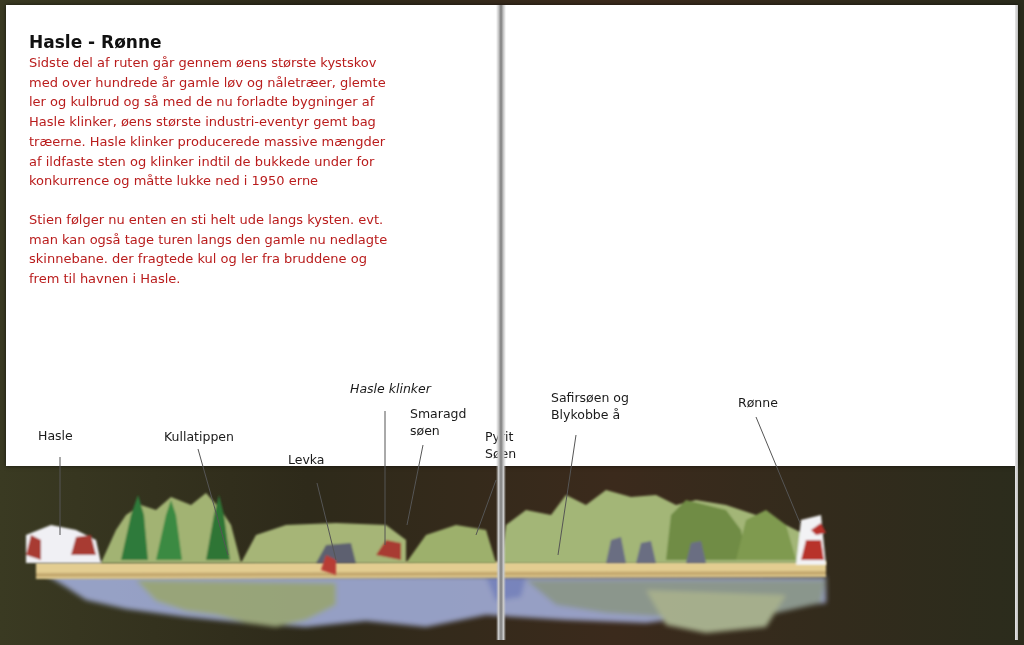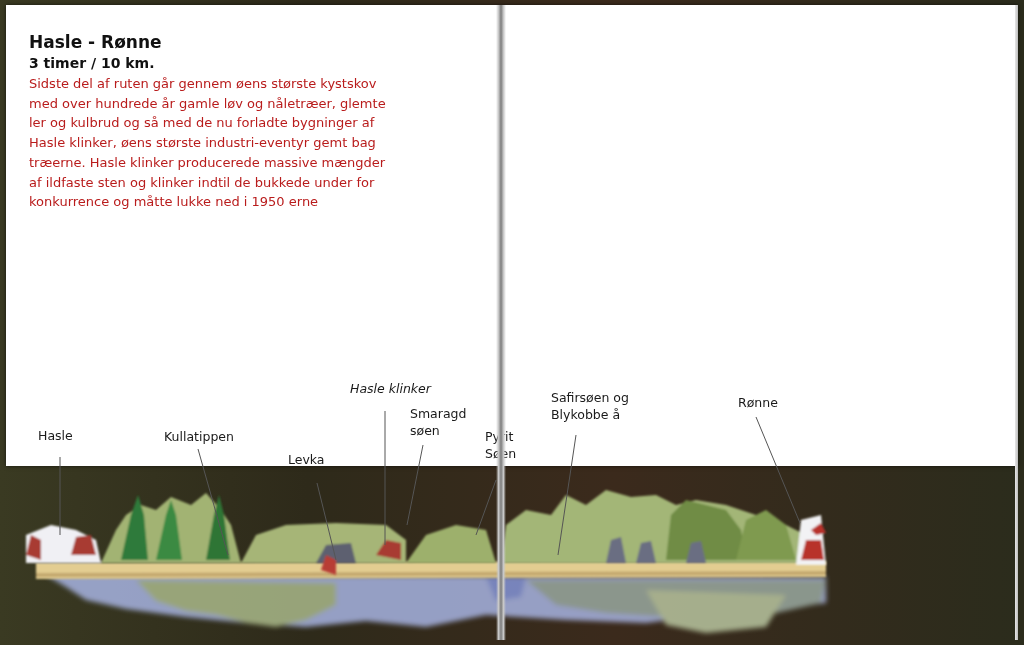--- a/index.html
+++ b/index.html
@@ -41,28 +41,31 @@
   </style>
 </head>
 <body>
 
 <div class="book">
   <div class="spine"></div>
   <div class="right-edge"></div>
 
   <div class="text-block">
     <h1 class="title">Hasle - Rønne</h1>
-    <p class="subtitle">3 timer / 10 km.</p>
     <p class="para">Sidste del af ruten går gennem øens største kystskov
 med over hundrede år gamle løv og nåletræer, glemte
 ler og kulbrud og så med de nu forladte bygninger af
 Hasle klinker, øens største industri-eventyr gemt bag
 træerne. Hasle klinker producerede massive mængder
 af ildfaste sten og klinker indtil de  bukkede under for
 konkurrence og måtte lukke ned i 1950 erne</p>
+    <p class="para">Stien følger nu enten en sti helt ude langs kysten. evt.
+man kan også tage turen langs den gamle nu nedlagte
+skinnebane. der fragtede kul og ler fra bruddene og
+frem til havnen i Hasle.</p>
   </div>
 
   <div class="illustration">
     <svg width="1012" height="275" viewBox="0 0 1012 275">
       <defs>
         <filter id="blur1">
             <feGaussianBlur stdDeviation="1.2"></feGaussianBlur>
           </filter>
         <filter id="blur2">
             <feGaussianBlur stdDeviation="2.5"></feGaussianBlur>

